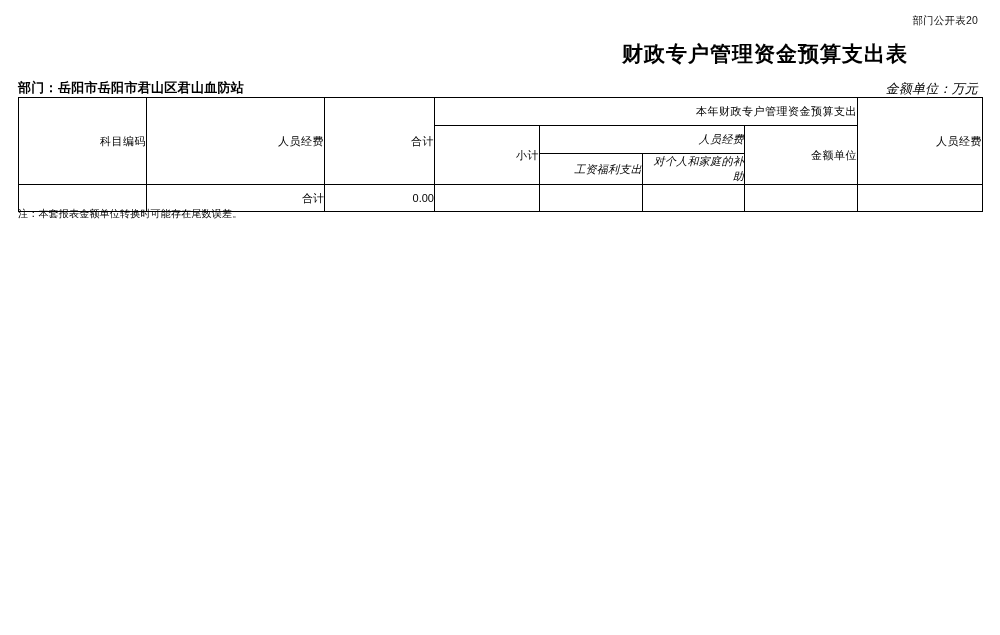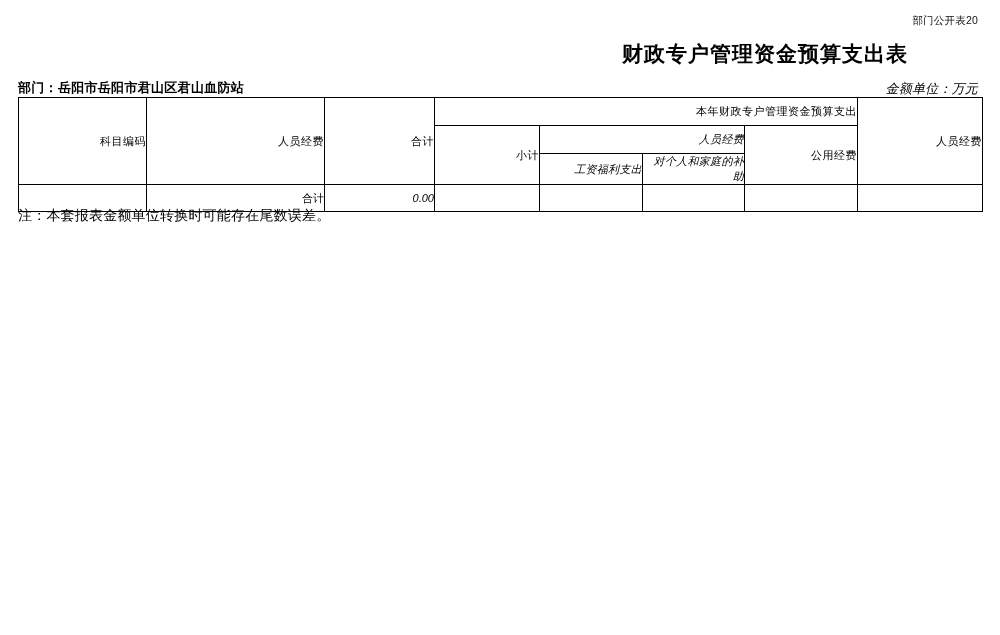--- a/index.html
+++ b/index.html
@@ -87,27 +87,26 @@
   .h-row2 { height: 28px; }
   .h-row3 { height: 28px; }
   .data-row td { height: 26px; font-size: 10.5px; }
   .cell-left {
     text-align: left;
     padding-left: 5px;
   }
   .cell-right {
     text-align: right;
     padding-right: 6px;
-    font-style: italic;
   }
   .note {
     position: absolute;
     top: 207px;
     left: 18px;
-    font-size: 14px;
+    font-size: 10px;
     letter-spacing: 0.2px;
   }
 </style>
 </head>
 <body>
 
 <div class="page">
 
   <div class="form-code">部门公开表20</div>
 
@@ -134,21 +133,21 @@
       <tr class="h-row1">
         <th class="hdr" rowspan="3">科目编码</th>
         <th class="hdr" rowspan="3">人员经费</th>
         <th class="hdr" rowspan="3">合计</th>
         <th class="hdr" colspan="4">本年财政专户管理资金预算支出</th>
         <th class="hdr" rowspan="3">人员经费</th>
       </tr>
       <tr class="h-row2">
         <th class="hdr" rowspan="2">小计</th>
         <th class="hdr-sub" colspan="2">人员经费</th>
-        <th class="hdr" rowspan="2">公用经费</th>
+        <th class="hdr" rowspan="2">金额单位</th>
       </tr>
       <tr class="h-row3">
         <th class="hdr-sub">工资福利支出</th>
         <th class="hdr-sub">对个人和家庭的补助</th>
       </tr>
     </thead>
     <tbody>
       <tr class="data-row">
         <td class="cell-left"></td>
         <td class="cell-left">合计</td>

